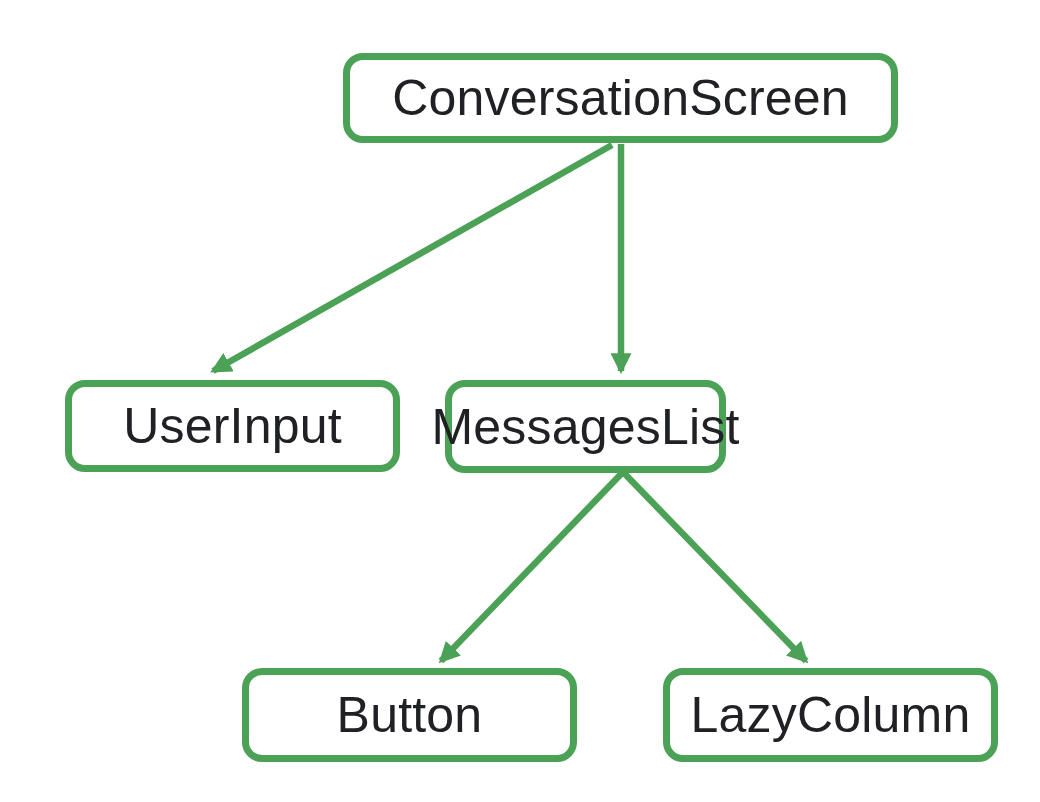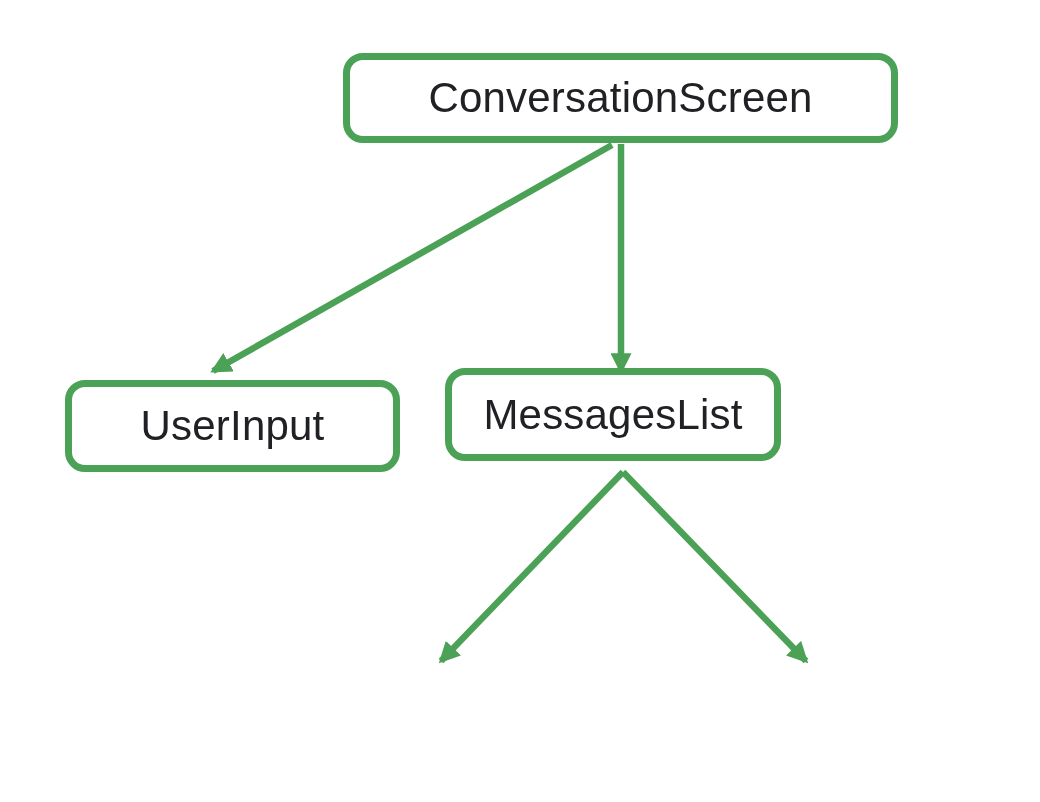--- a/index.html
+++ b/index.html
@@ -32,28 +32,28 @@
     position: absolute;
     z-index: 2;
     box-sizing: border-box;
     display: flex;
     align-items: center;
     justify-content: center;
     background: #ffffff;
     border: 7px solid var(--accent);
     border-radius: 20px;
     color: var(--text);
-    font-size: 42px;
+    font-size: 50px;
     font-weight: 400;
     letter-spacing: 0.2px;
     white-space: nowrap;
   }
   .node-conversation-screen { left: 343px; top: 53px;  width: 555px; height: 90px; }
   .node-user-input          { left: 65px;  top: 380px; width: 335px; height: 92px; }
-  .node-messages-list       { left: 445px; top: 368px; width: 336px; height: 93px; }
+  .node-messages-list       { left: 445px; top: 380px; width: 281px; height: 93px; }
   .node-button              { left: 242px; top: 668px; width: 335px; height: 94px; }
   .node-lazy-column         { left: 663px; top: 668px; width: 335px; height: 94px; }
 </style>
 </head>
 <body>
 
 <div class="canvas">
 
   <svg class="edges-layer" viewBox="0 0 1040 802" xmlns="http://www.w3.org/2000/svg">
     <defs>
@@ -76,15 +76,21 @@
   </div>
 
   <div class="node node-user-input">
     <span>UserInput</span>
   </div>
 
   <div class="node node-messages-list">
     <span>MessagesList</span>
   </div>
 
+  <div class="node node-button">
+    <span>Button</span>
+  </div>
 
+  <div class="node node-lazy-column">
+    <span>LazyColumn</span>
+  </div>
 
 </div>
 
 </body></html>

